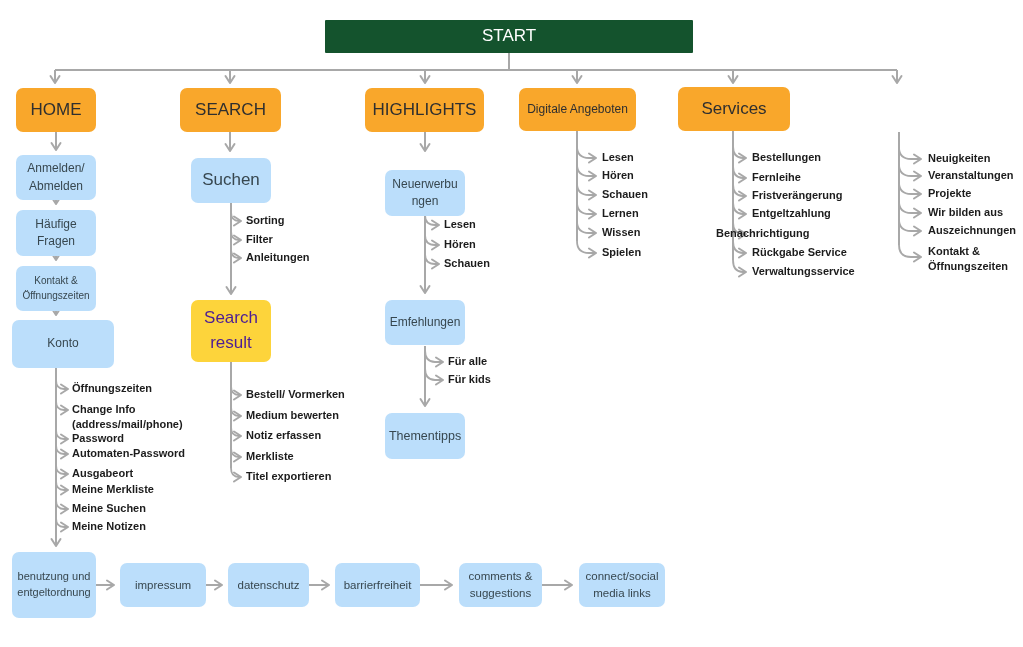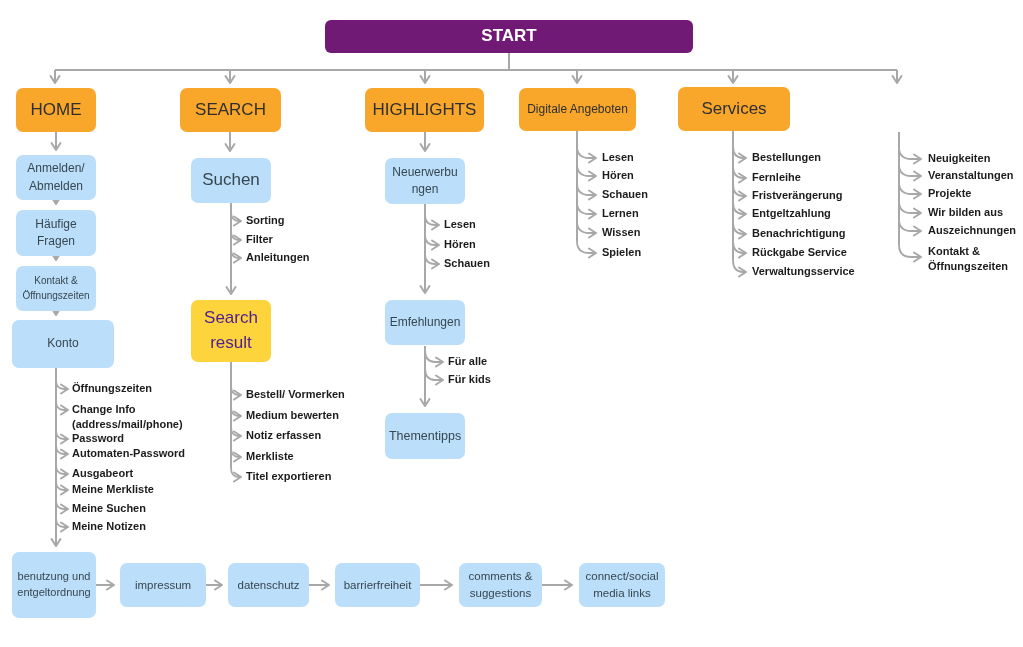--- a/index.html
+++ b/index.html
@@ -6,25 +6,25 @@
   .canvas{
     position:relative;width:1023px;height:647px;background:#ffffff;overflow:hidden;
     font-family:"Liberation Sans", sans-serif;
   }
   svg.connectors{position:absolute;left:0;top:0;z-index:0;}
   .node{
     position:absolute;z-index:1;display:flex;align-items:center;justify-content:center;
     text-align:center;border-radius:7px;color:#2f2f2f;line-height:1.45;padding:2px 4px;
     box-sizing:border-box;
   }
-  .green{background:#701a75;color:#ffffff;font-weight:700;border-radius:6px;}
+  .green{background:#14532d;color:#ffffff;font-weight:400;border-radius:1px;}
   .orange{background:#f9a72b;}
   .blue{background:#bbdefb;color:#37474f;}
   .yellow{background:#fdd43b;color:#4c1d95;}
-  .wrap-any{overflow-wrap:anywhere;word-break:break-word;}
+  .wrap-any{overflow-wrap:anywhere;word-break:break-word;margin-top:12px;}
   .blabel{
     position:absolute;z-index:1;font-size:11px;font-weight:700;color:#1c1c1c;
     line-height:15px;white-space:nowrap;
   }
   .blabel.multiline{white-space:normal;}
 </style>
 </head>
 <body>
 
 <div class="canvas">
@@ -173,21 +173,21 @@
   <span class="blabel" style="left:602px;top:168px">Hören</span>
   <span class="blabel" style="left:602px;top:187px">Schauen</span>
   <span class="blabel" style="left:602px;top:206px">Lernen</span>
   <span class="blabel" style="left:602px;top:225px">Wissen</span>
   <span class="blabel" style="left:602px;top:245px">Spielen</span>
 
   <span class="blabel" style="left:752px;top:150px">Bestellungen</span>
   <span class="blabel" style="left:752px;top:170px">Fernleihe</span>
   <span class="blabel" style="left:752px;top:188px">Fristverängerung</span>
   <span class="blabel" style="left:752px;top:206px">Entgeltzahlung</span>
-  <span class="blabel" style="left:752px;top:226px">Benachrichtigung</span>
+  <span class="blabel" style="left:716px;top:226px">Benachrichtigung</span>
   <span class="blabel" style="left:752px;top:245px">Rückgabe Service</span>
   <span class="blabel" style="left:752px;top:264px">Verwaltungsservice</span>
 
   <span class="blabel" style="left:928px;top:151px">Neuigkeiten</span>
   <span class="blabel" style="left:928px;top:168px">Veranstaltungen</span>
   <span class="blabel" style="left:928px;top:186px">Projekte</span>
   <span class="blabel" style="left:928px;top:205px">Wir bilden aus</span>
   <span class="blabel" style="left:928px;top:223px">Auszeichnungen</span>
   <span class="blabel multiline" style="left:928px;top:244px;width:95px">Kontakt &amp; Öffnungszeiten</span>
 

